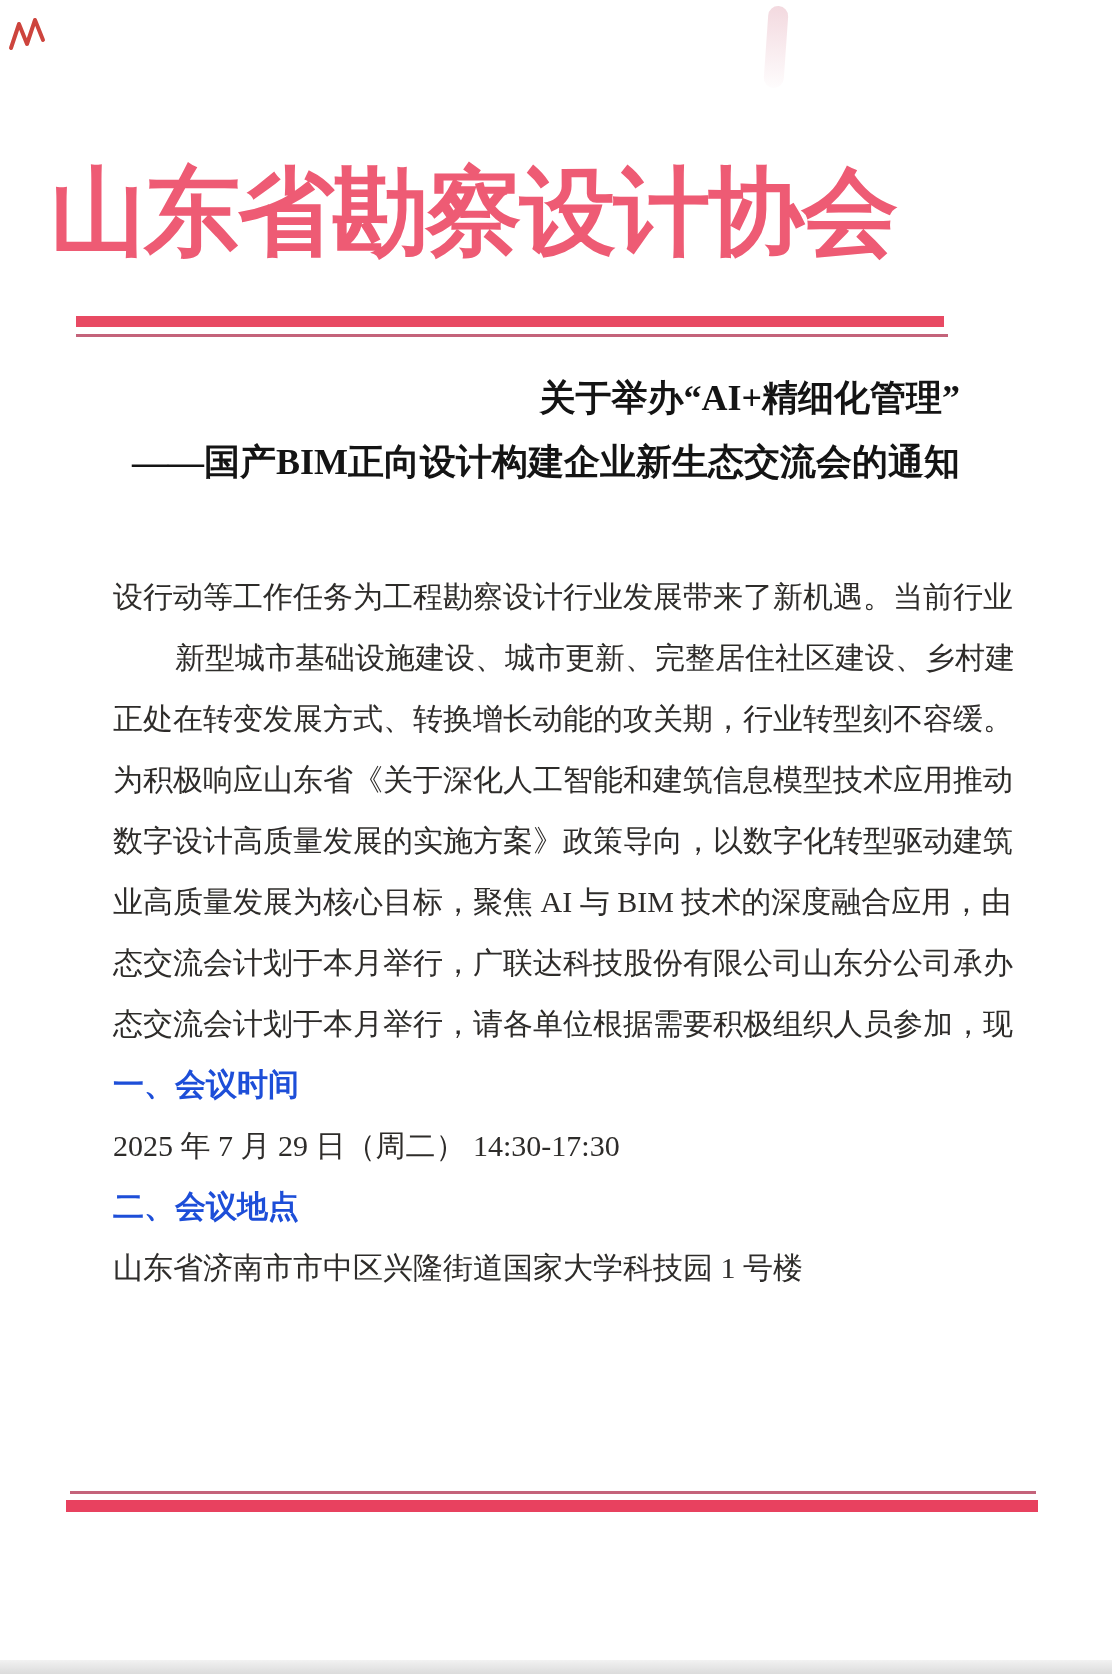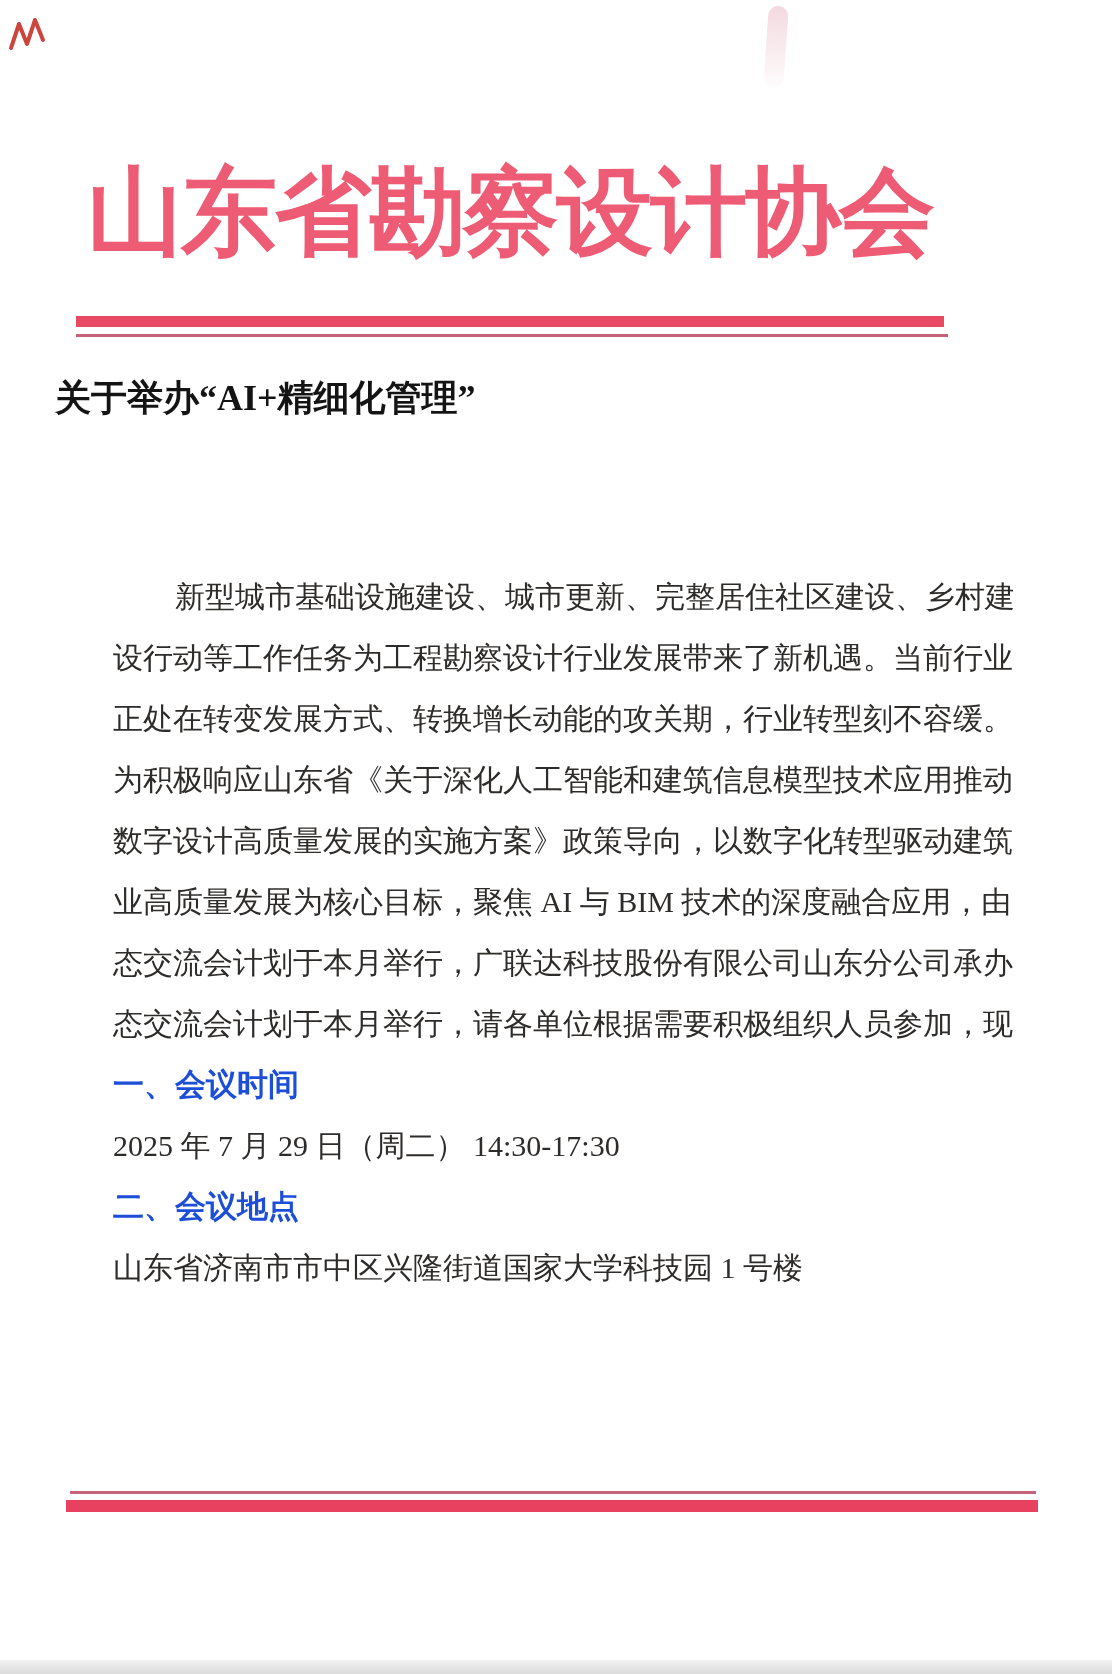--- a/index.html
+++ b/index.html
@@ -14,34 +14,33 @@
   
   .pen-mark{position:absolute;left:8px;top:12px;width:42px;height:50px;}
   .smudge{
     position:absolute;left:766px;top:6px;width:20px;height:82px;
     background:linear-gradient(180deg,rgba(233,186,197,.55),rgba(233,186,197,.04));
     border-radius:10px;transform:rotate(4deg);
   }
   
   .masthead{
     position:absolute;left:50px;top:150px;width:920px;margin:0;
-    text-align:center;
     font-size:96px;font-weight:700;line-height:1.32;
     letter-spacing:-2px;
     color:#ee5b74;
     font-family:"Liberation Serif","DejaVu Serif",serif;
   }
   .rule{position:absolute;}
   .rule-top-thick{left:76px;top:316px;width:868px;height:11px;background:#e84a63;}
   .rule-top-thin{left:76px;top:334px;width:872px;height:3px;background:#c4637a;}
   .rule-bottom-thin{left:70px;top:1491px;width:966px;height:3px;background:#c4637a;}
   .rule-bottom-thick{left:66px;top:1500px;width:972px;height:12px;background:#e8415f;}
   
   .title-line{
-    position:absolute;left:55px;width:905px;text-align:left;
+    position:absolute;left:55px;width:905px;text-align:right;
     font-size:36px;font-weight:700;color:#141414;
     font-family:"Liberation Serif","DejaVu Serif",serif;
     white-space:nowrap;
   }
   .title-1{top:374px;}
   .title-2{top:438px;}
   
   .body{
     position:absolute;left:113px;top:566px;width:905px;
     font-size:30px;color:#2e2c2a;
@@ -67,24 +66,25 @@
     <polyline points="3,36 11,12 19,32 27,8 35,28" fill="none" stroke="#c83028" stroke-width="4" stroke-linecap="round" stroke-linejoin="round" opacity="0.9"></polyline>
   </svg>
   <div class="smudge"></div>
 
   <h1 class="masthead">山东省勘察设计协会</h1>
 
   <div class="rule rule-top-thick"></div>
   <div class="rule rule-top-thin"></div>
 
   <div class="title-line title-1">关于举办“AI+精细化管理”</div>
+  <div class="title-line title-2">——国产BIM正向设计构建企业新生态交流会的通知</div>
 
   <div class="body">
+    <div class="line">设行动等工作任务为工程勘察设计行业发展带来了新机遇。当前行业</div>
     <div class="line indent">新型城市基础设施建设、城市更新、完整居住社区建设、乡村建</div>
-    <div class="line">设行动等工作任务为工程勘察设计行业发展带来了新机遇。当前行业</div>
     <div class="line">正处在转变发展方式、转换增长动能的攻关期，行业转型刻不容缓。</div>
     <div class="line">为积极响应山东省《关于深化人工智能和建筑信息模型技术应用推动</div>
     <div class="line">数字设计高质量发展的实施方案》政策导向，以数字化转型驱动建筑</div>
     <div class="line">业高质量发展为核心目标，聚焦 AI 与 BIM 技术的深度融合应用，由</div>
     <div class="line">态交流会计划于本月举行，广联达科技股份有限公司山东分公司承办</div>
     <div class="line">态交流会计划于本月举行，请各单位根据需要积极组织人员参加，现</div>
     <div class="line heading">一、会议时间</div>
     <div class="line">2025 年 7 月 29 日（周二）  14:30-17:30</div>
     <div class="line heading">二、会议地点</div>
     <div class="line">山东省济南市市中区兴隆街道国家大学科技园 1 号楼</div>

